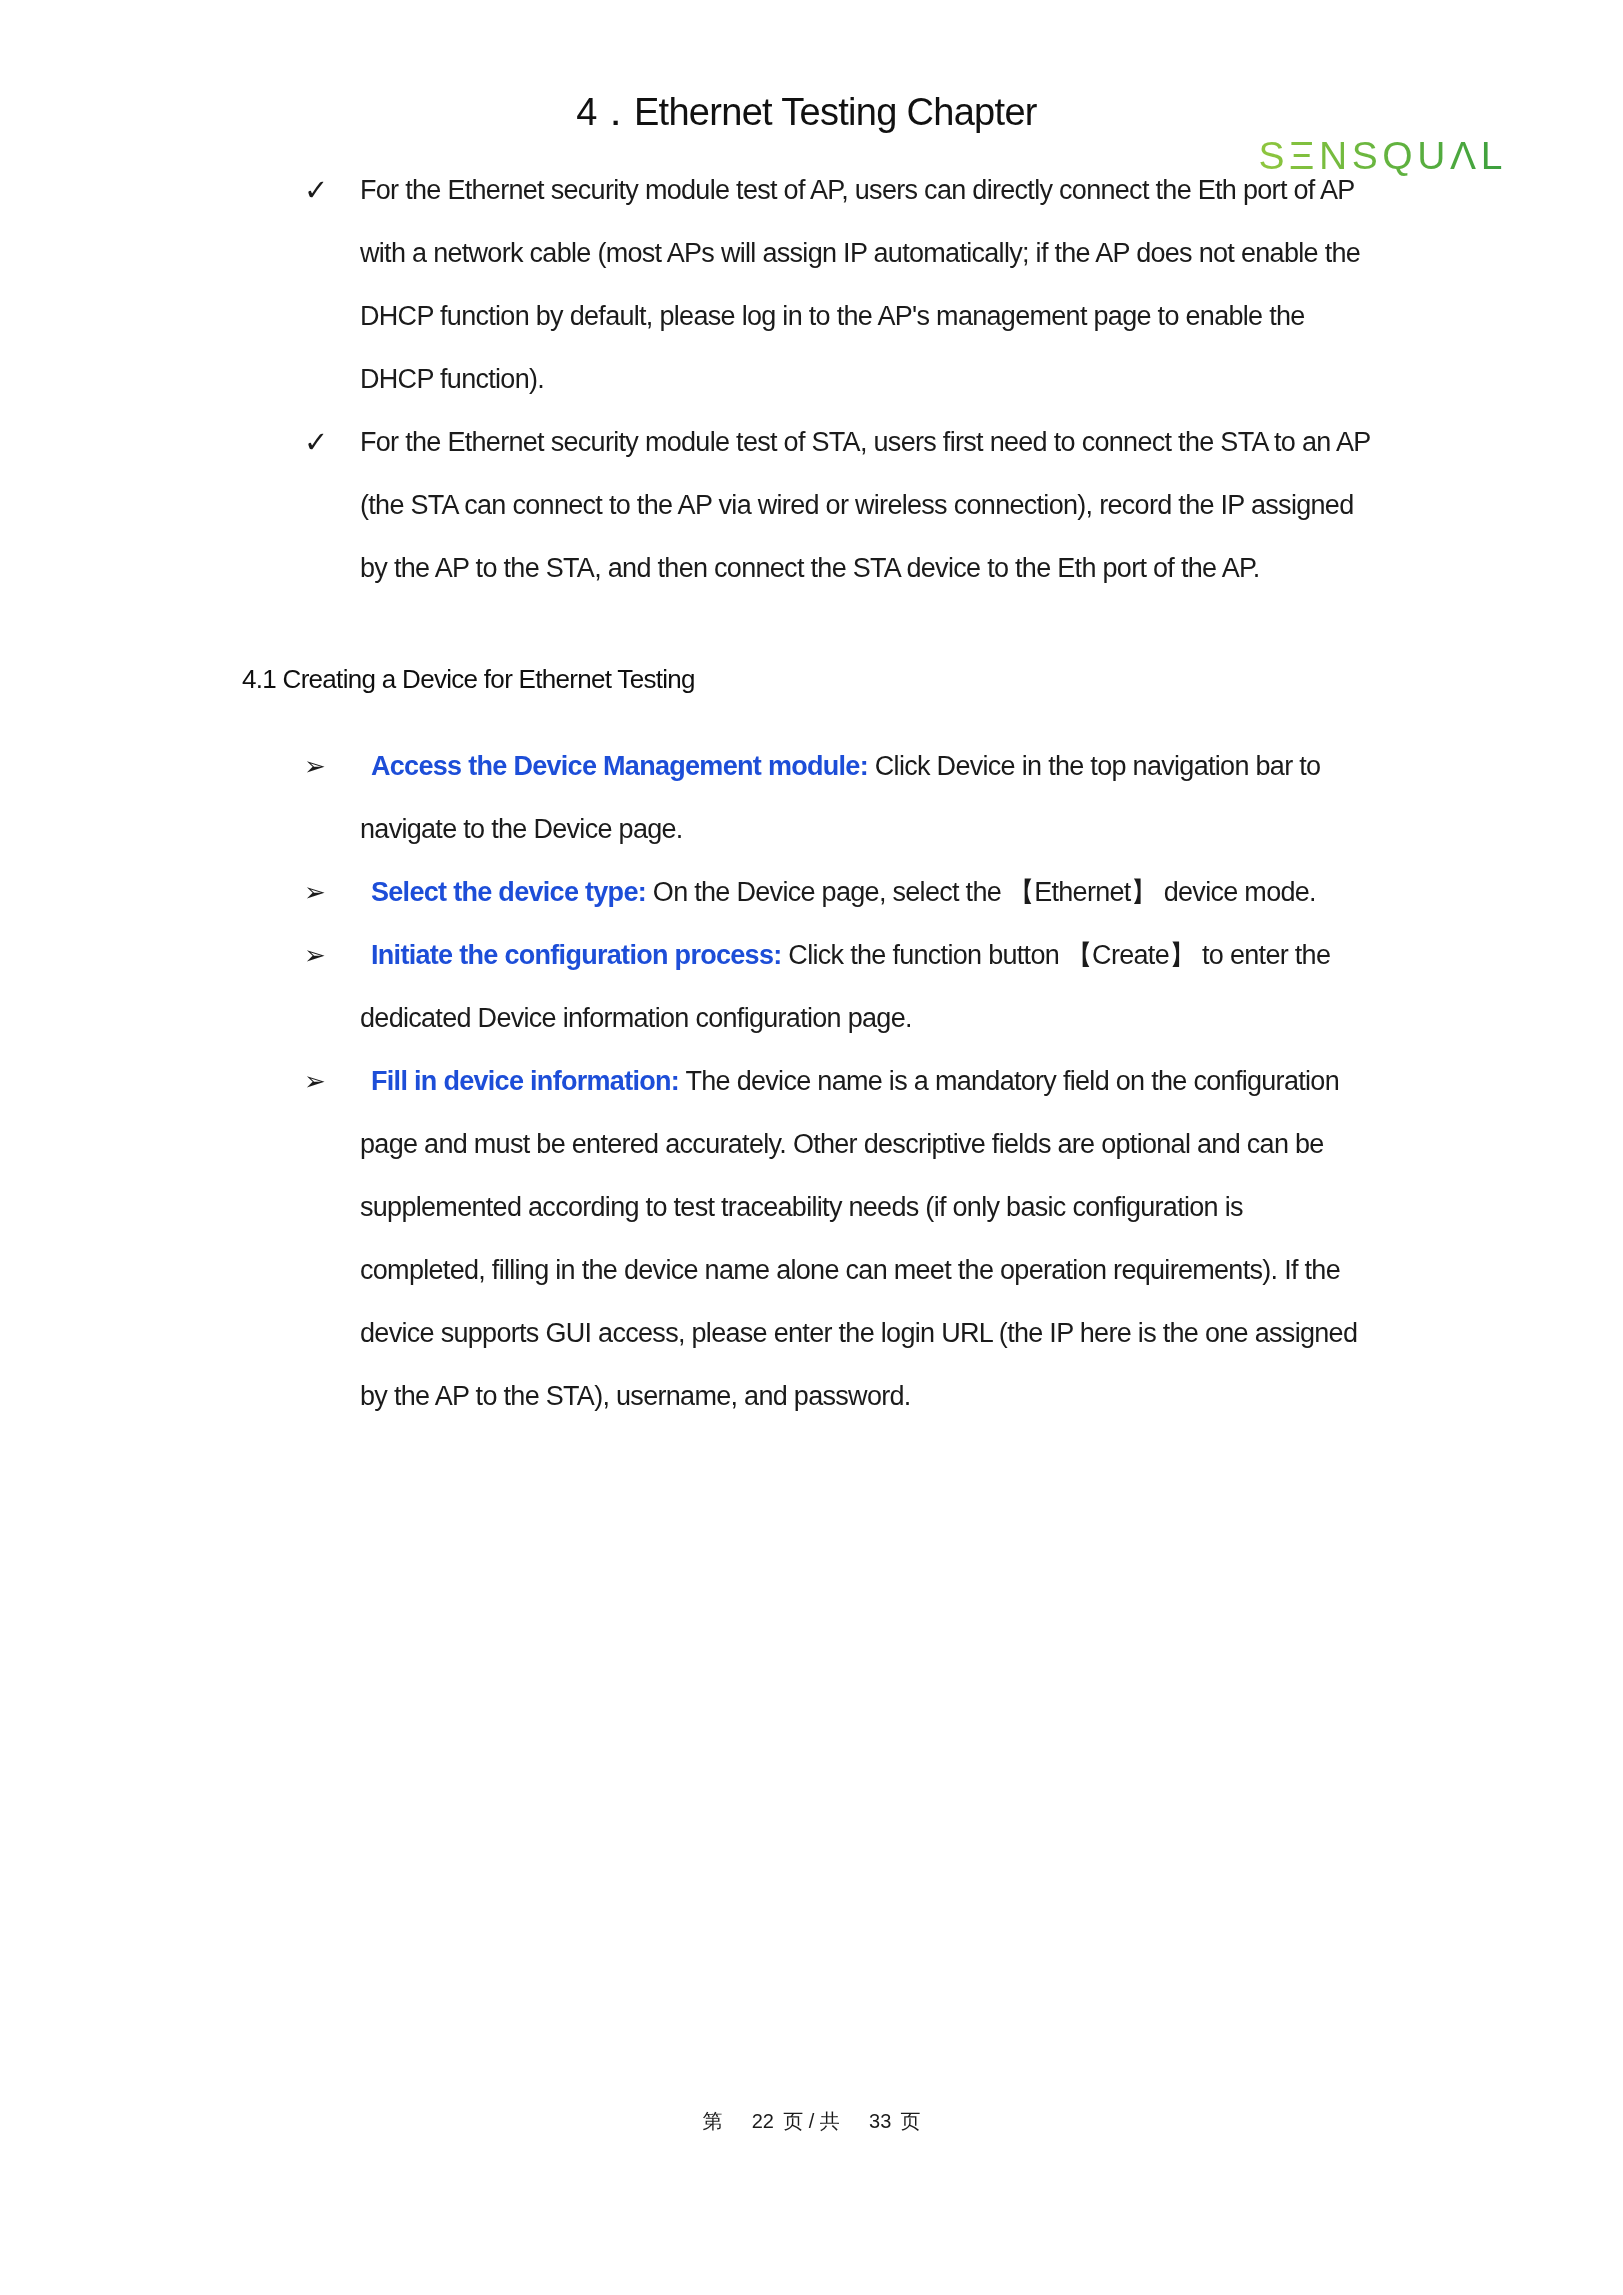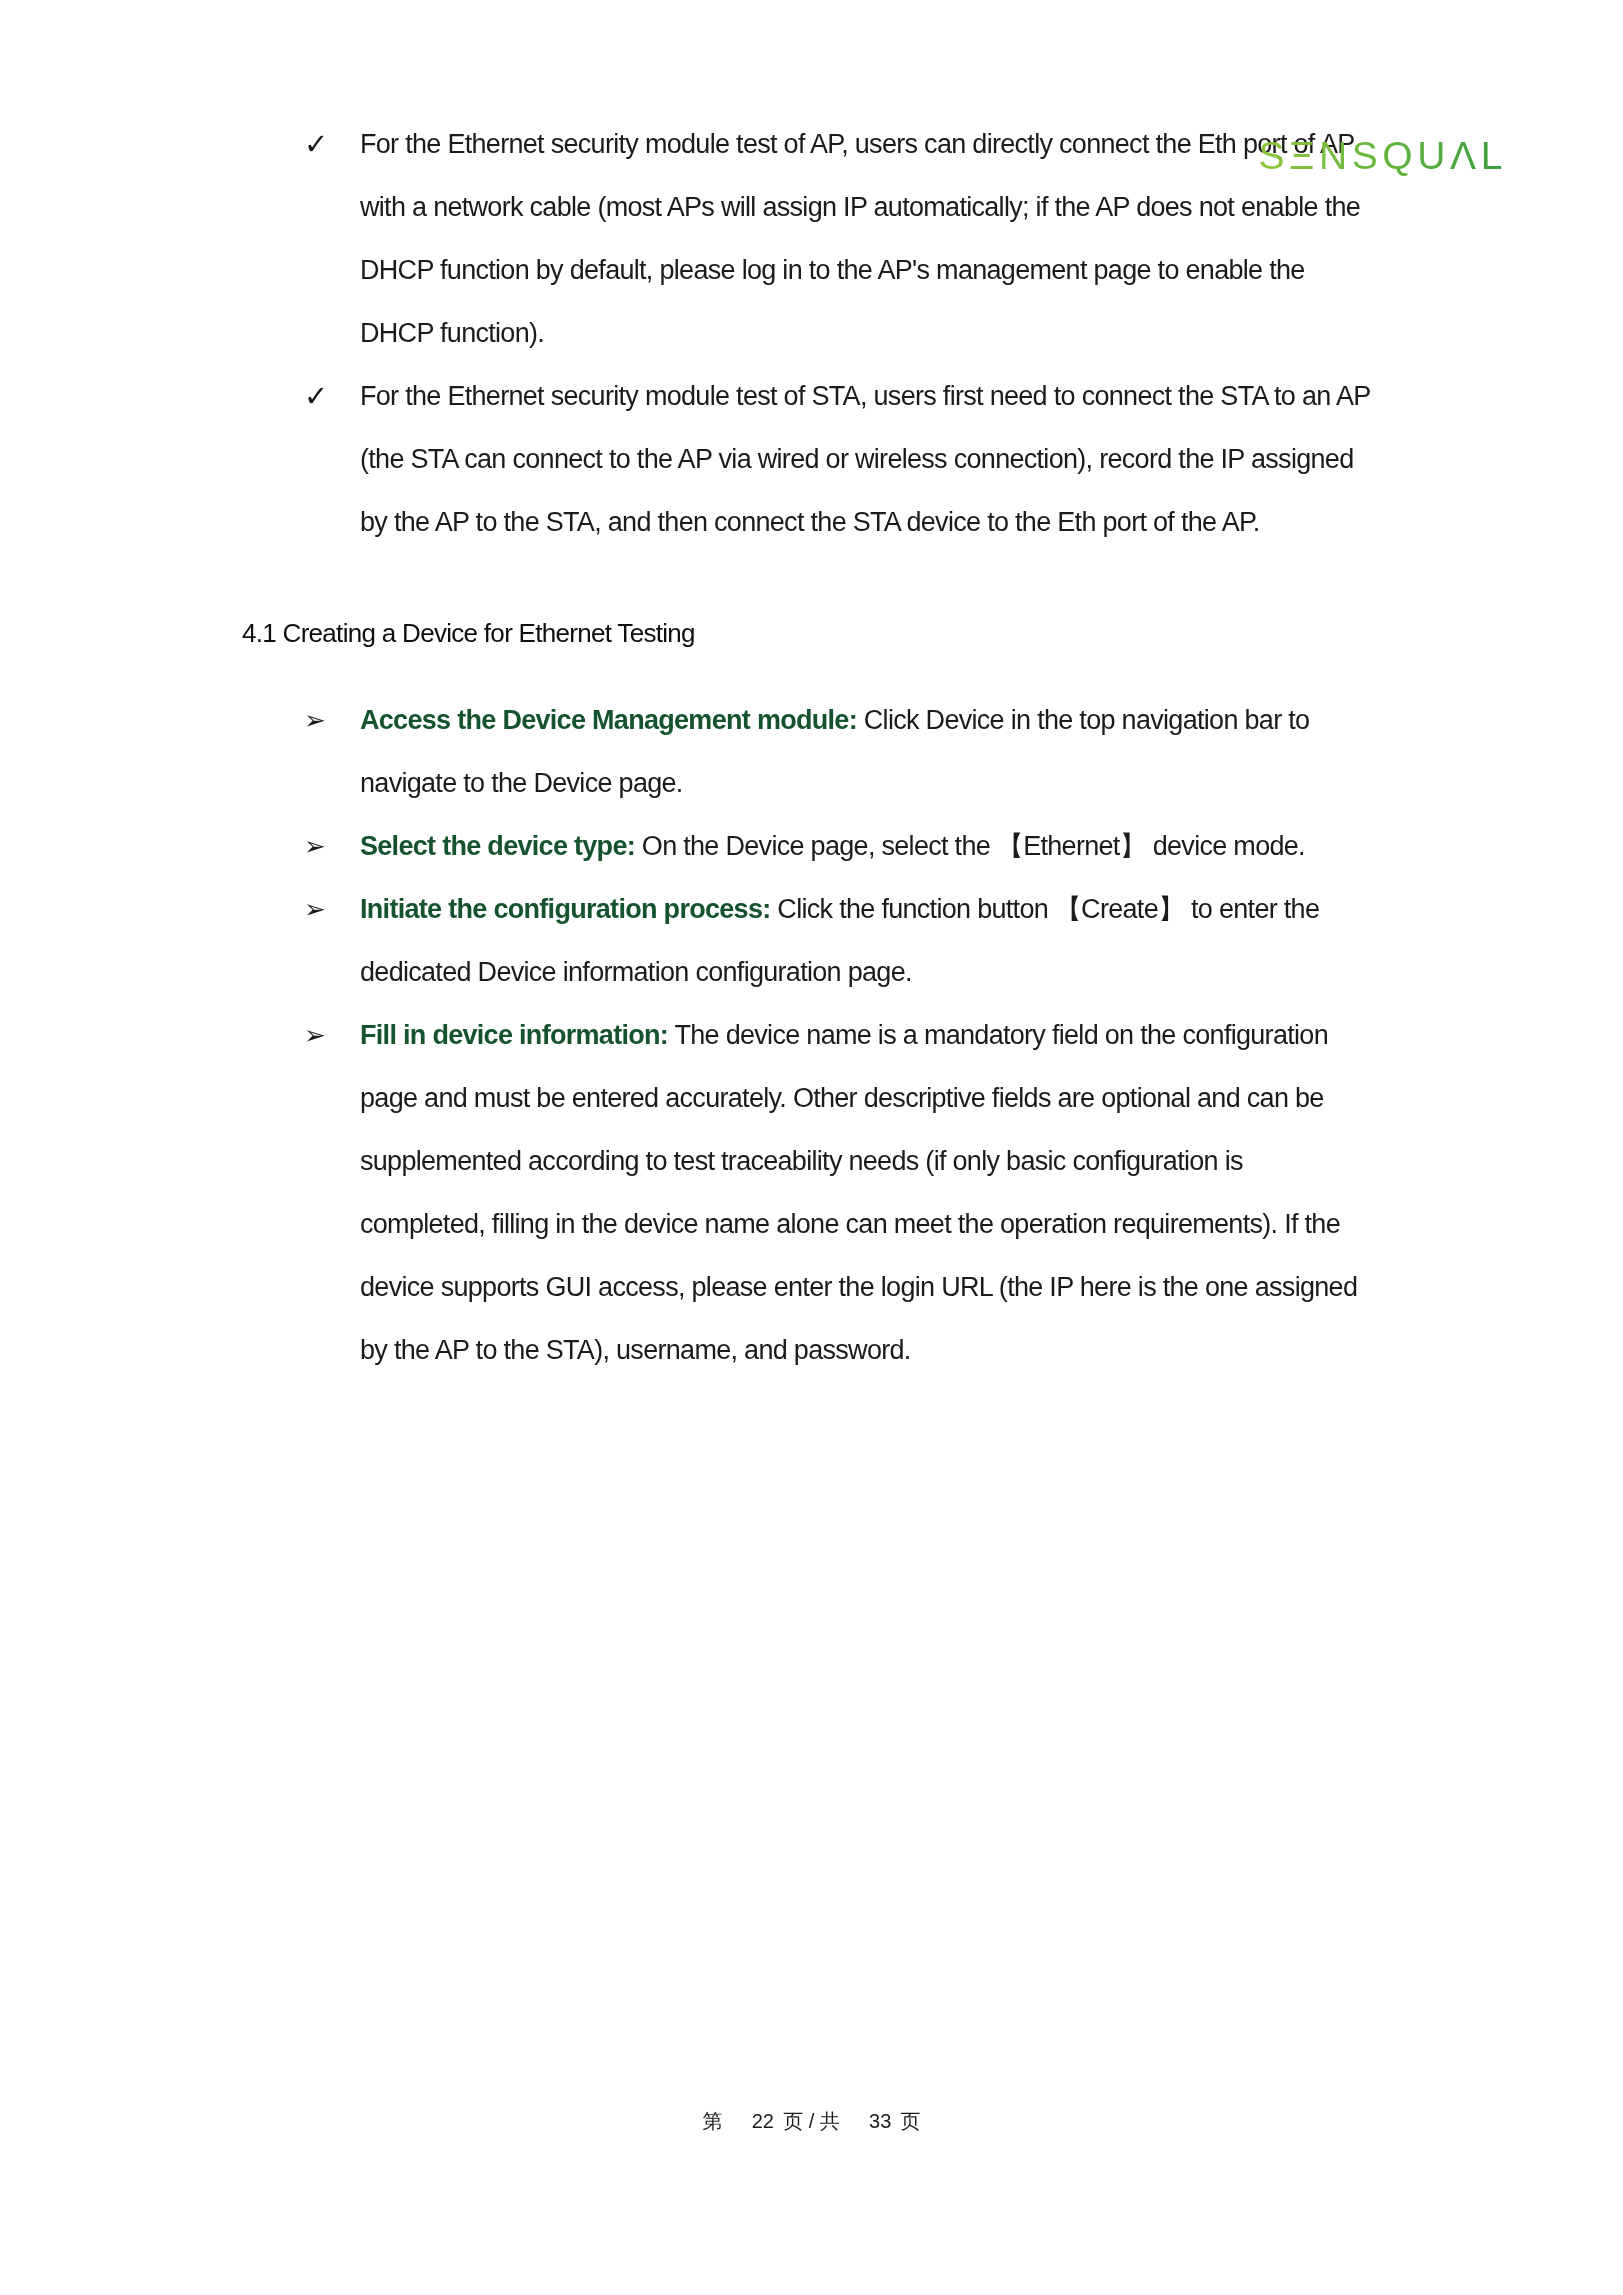--- a/index.html
+++ b/index.html
@@ -61,21 +61,21 @@
   }
   .marker.check{font-size:29px;}
   .marker.arrow{font-size:26px;}
   .li-text{
     flex:1;
     font-size:27px;
     line-height:63px;
     letter-spacing:-0.7px;
     color:#1b1b1b;
   }
-  .li-text b{font-weight:700;color:#14532d;}
+  .li-text b{font-weight:700;color:#1d4ed8;margin-left:11px;}
   .section-heading{
     margin:58px 0 0 0;
     font-size:26px;
     line-height:42px;
     font-weight:400;
     letter-spacing:-0.7px;
     color:#0f0f0f;
   }
   .footer{
     position:absolute;
@@ -91,20 +91,21 @@
   }
   .footer b{font-weight:400;margin-left:20px;}
 </style>
 </head>
 <body>
 
 <div class="page">
 
   <div class="logo">SΞNSQUΛL</div>
 
+  <h1 class="title">4．Ethernet Testing Chapter</h1>
 
 
   <ul class="doc-list check-list">
     <li>
       <span class="marker check">✓</span>
       <span class="li-text">For the Ethernet security module test of AP, users can directly connect the Eth port of AP with a network cable (most APs will assign IP automatically; if the AP does not enable the DHCP function by default, please log in to the AP's management page to enable the DHCP function).</span>
     </li>
     <li>
       <span class="marker check">✓</span>
       <span class="li-text">For the Ethernet security module test of STA, users first need to connect the STA to an AP (the STA can connect to the AP via wired or wireless connection), record the IP assigned by the AP to the STA, and then connect the STA device to the Eth port of the AP.</span>

